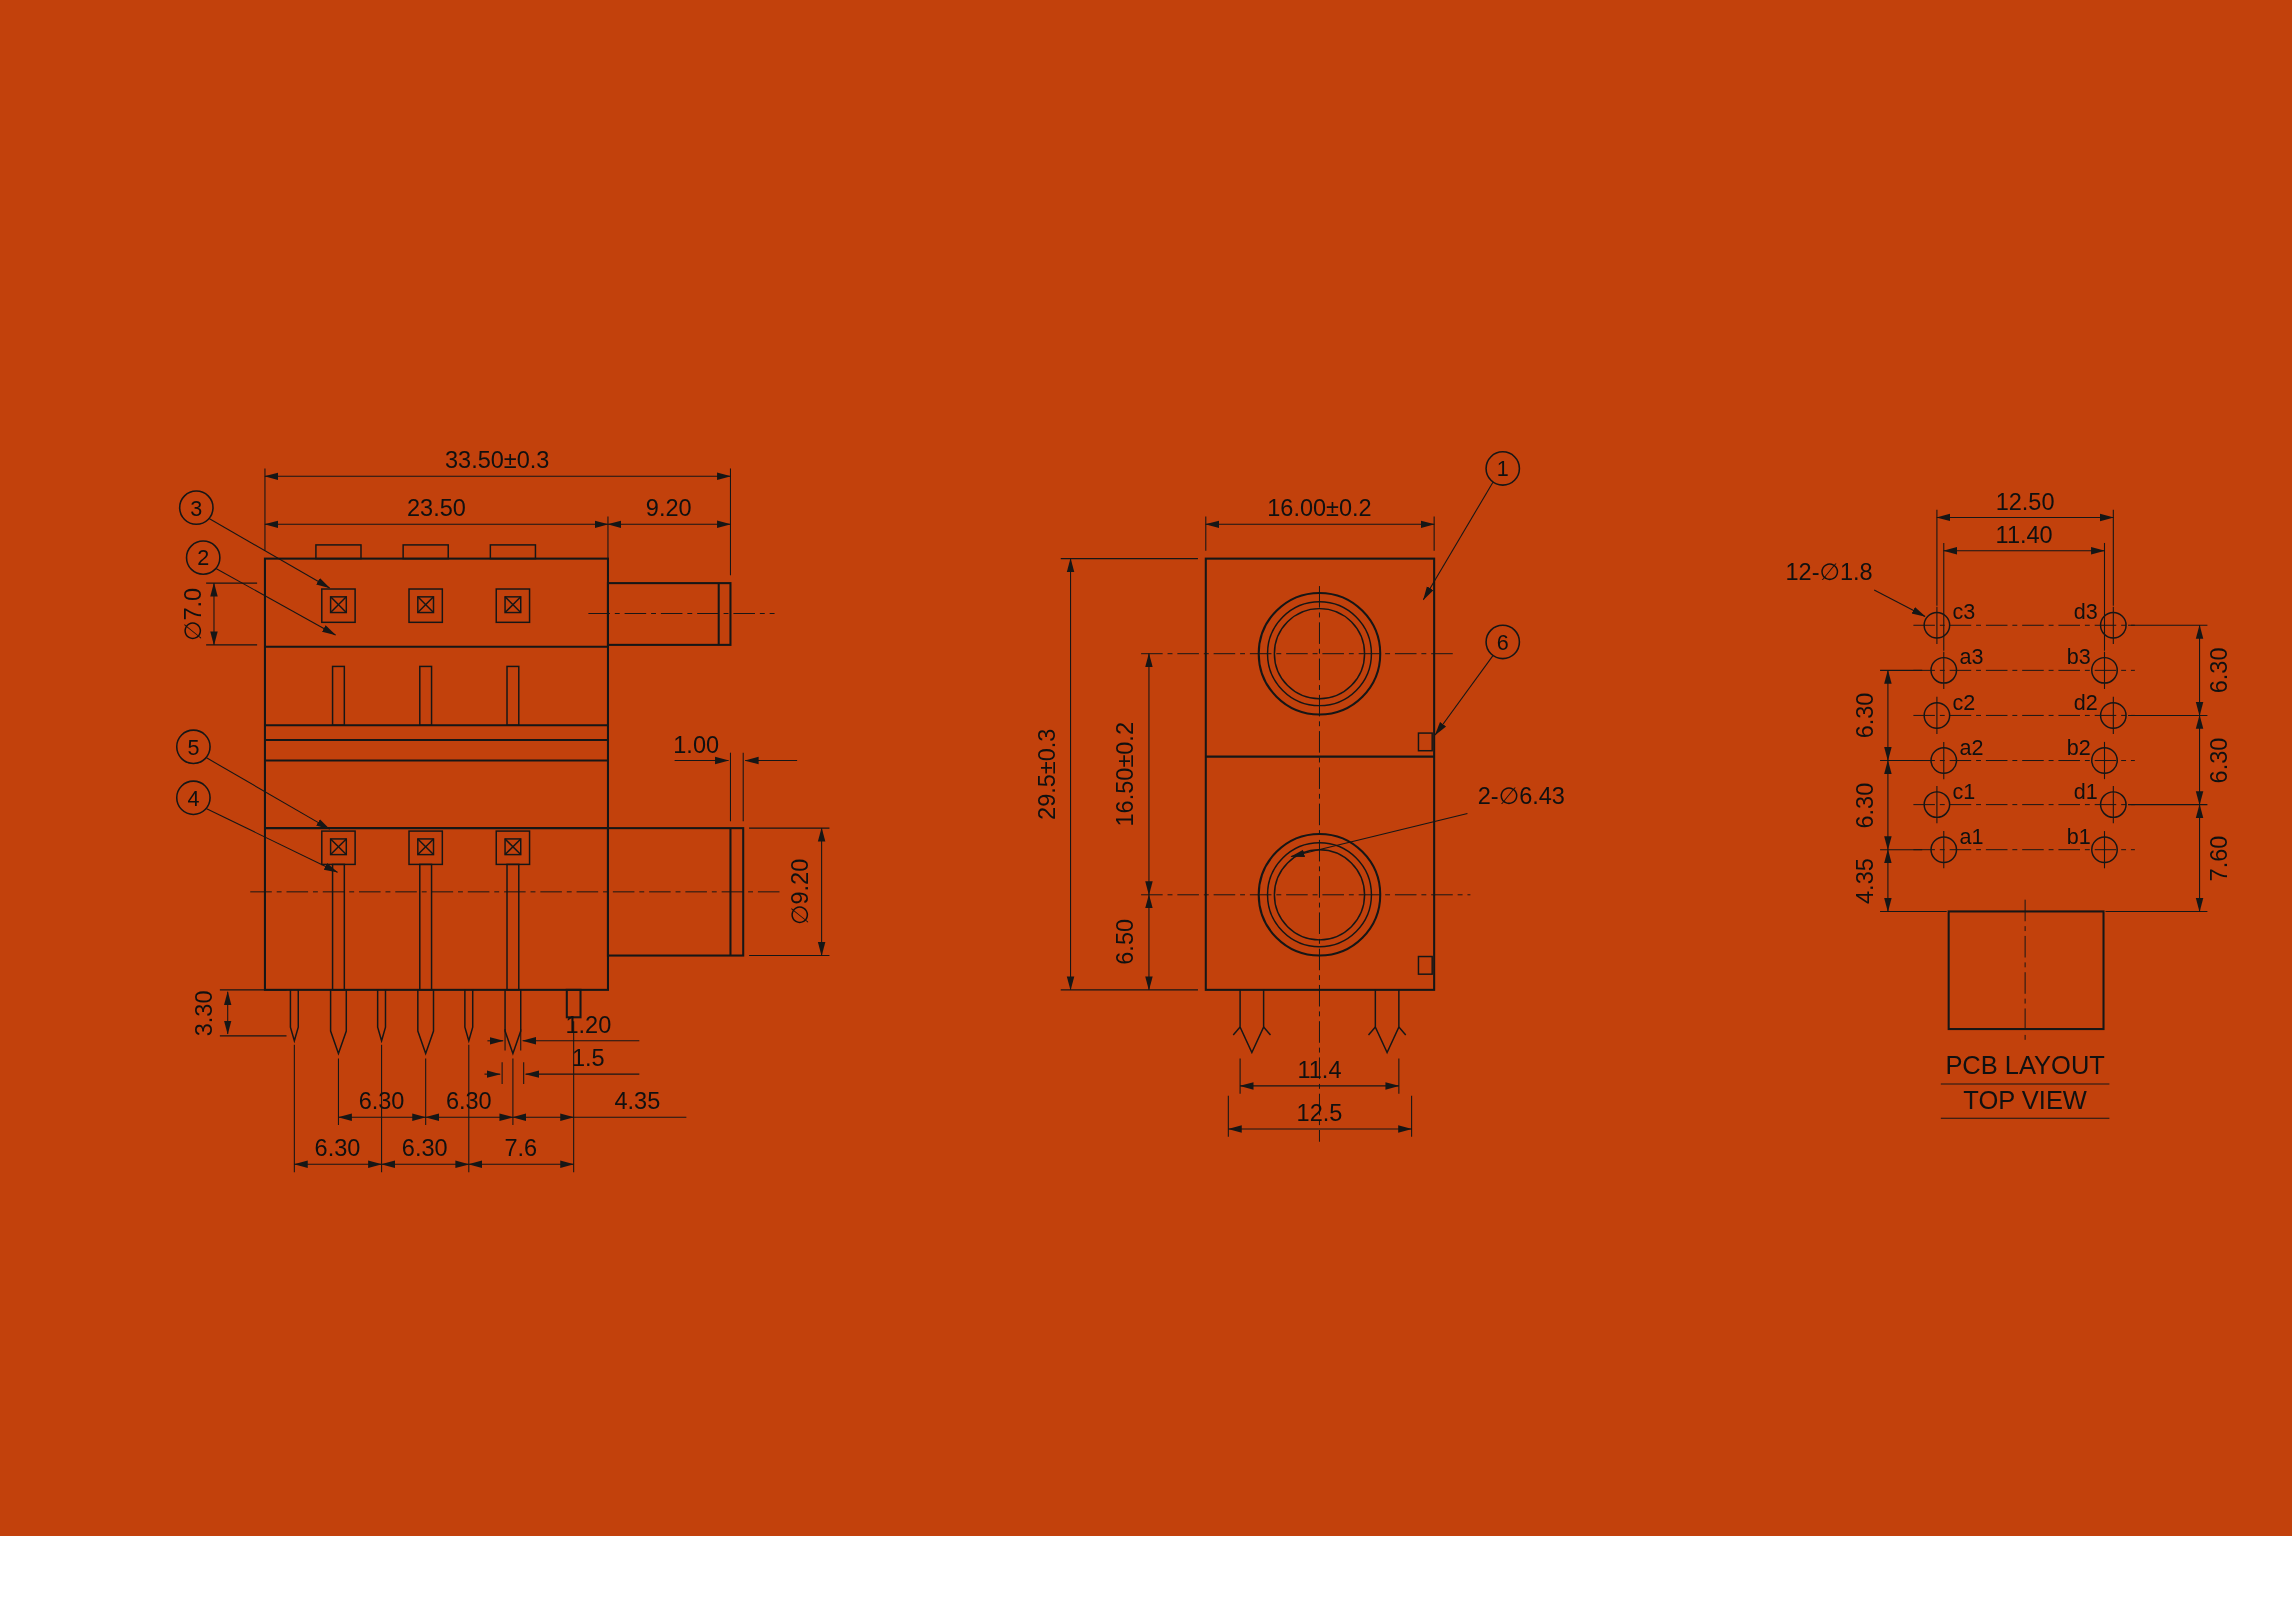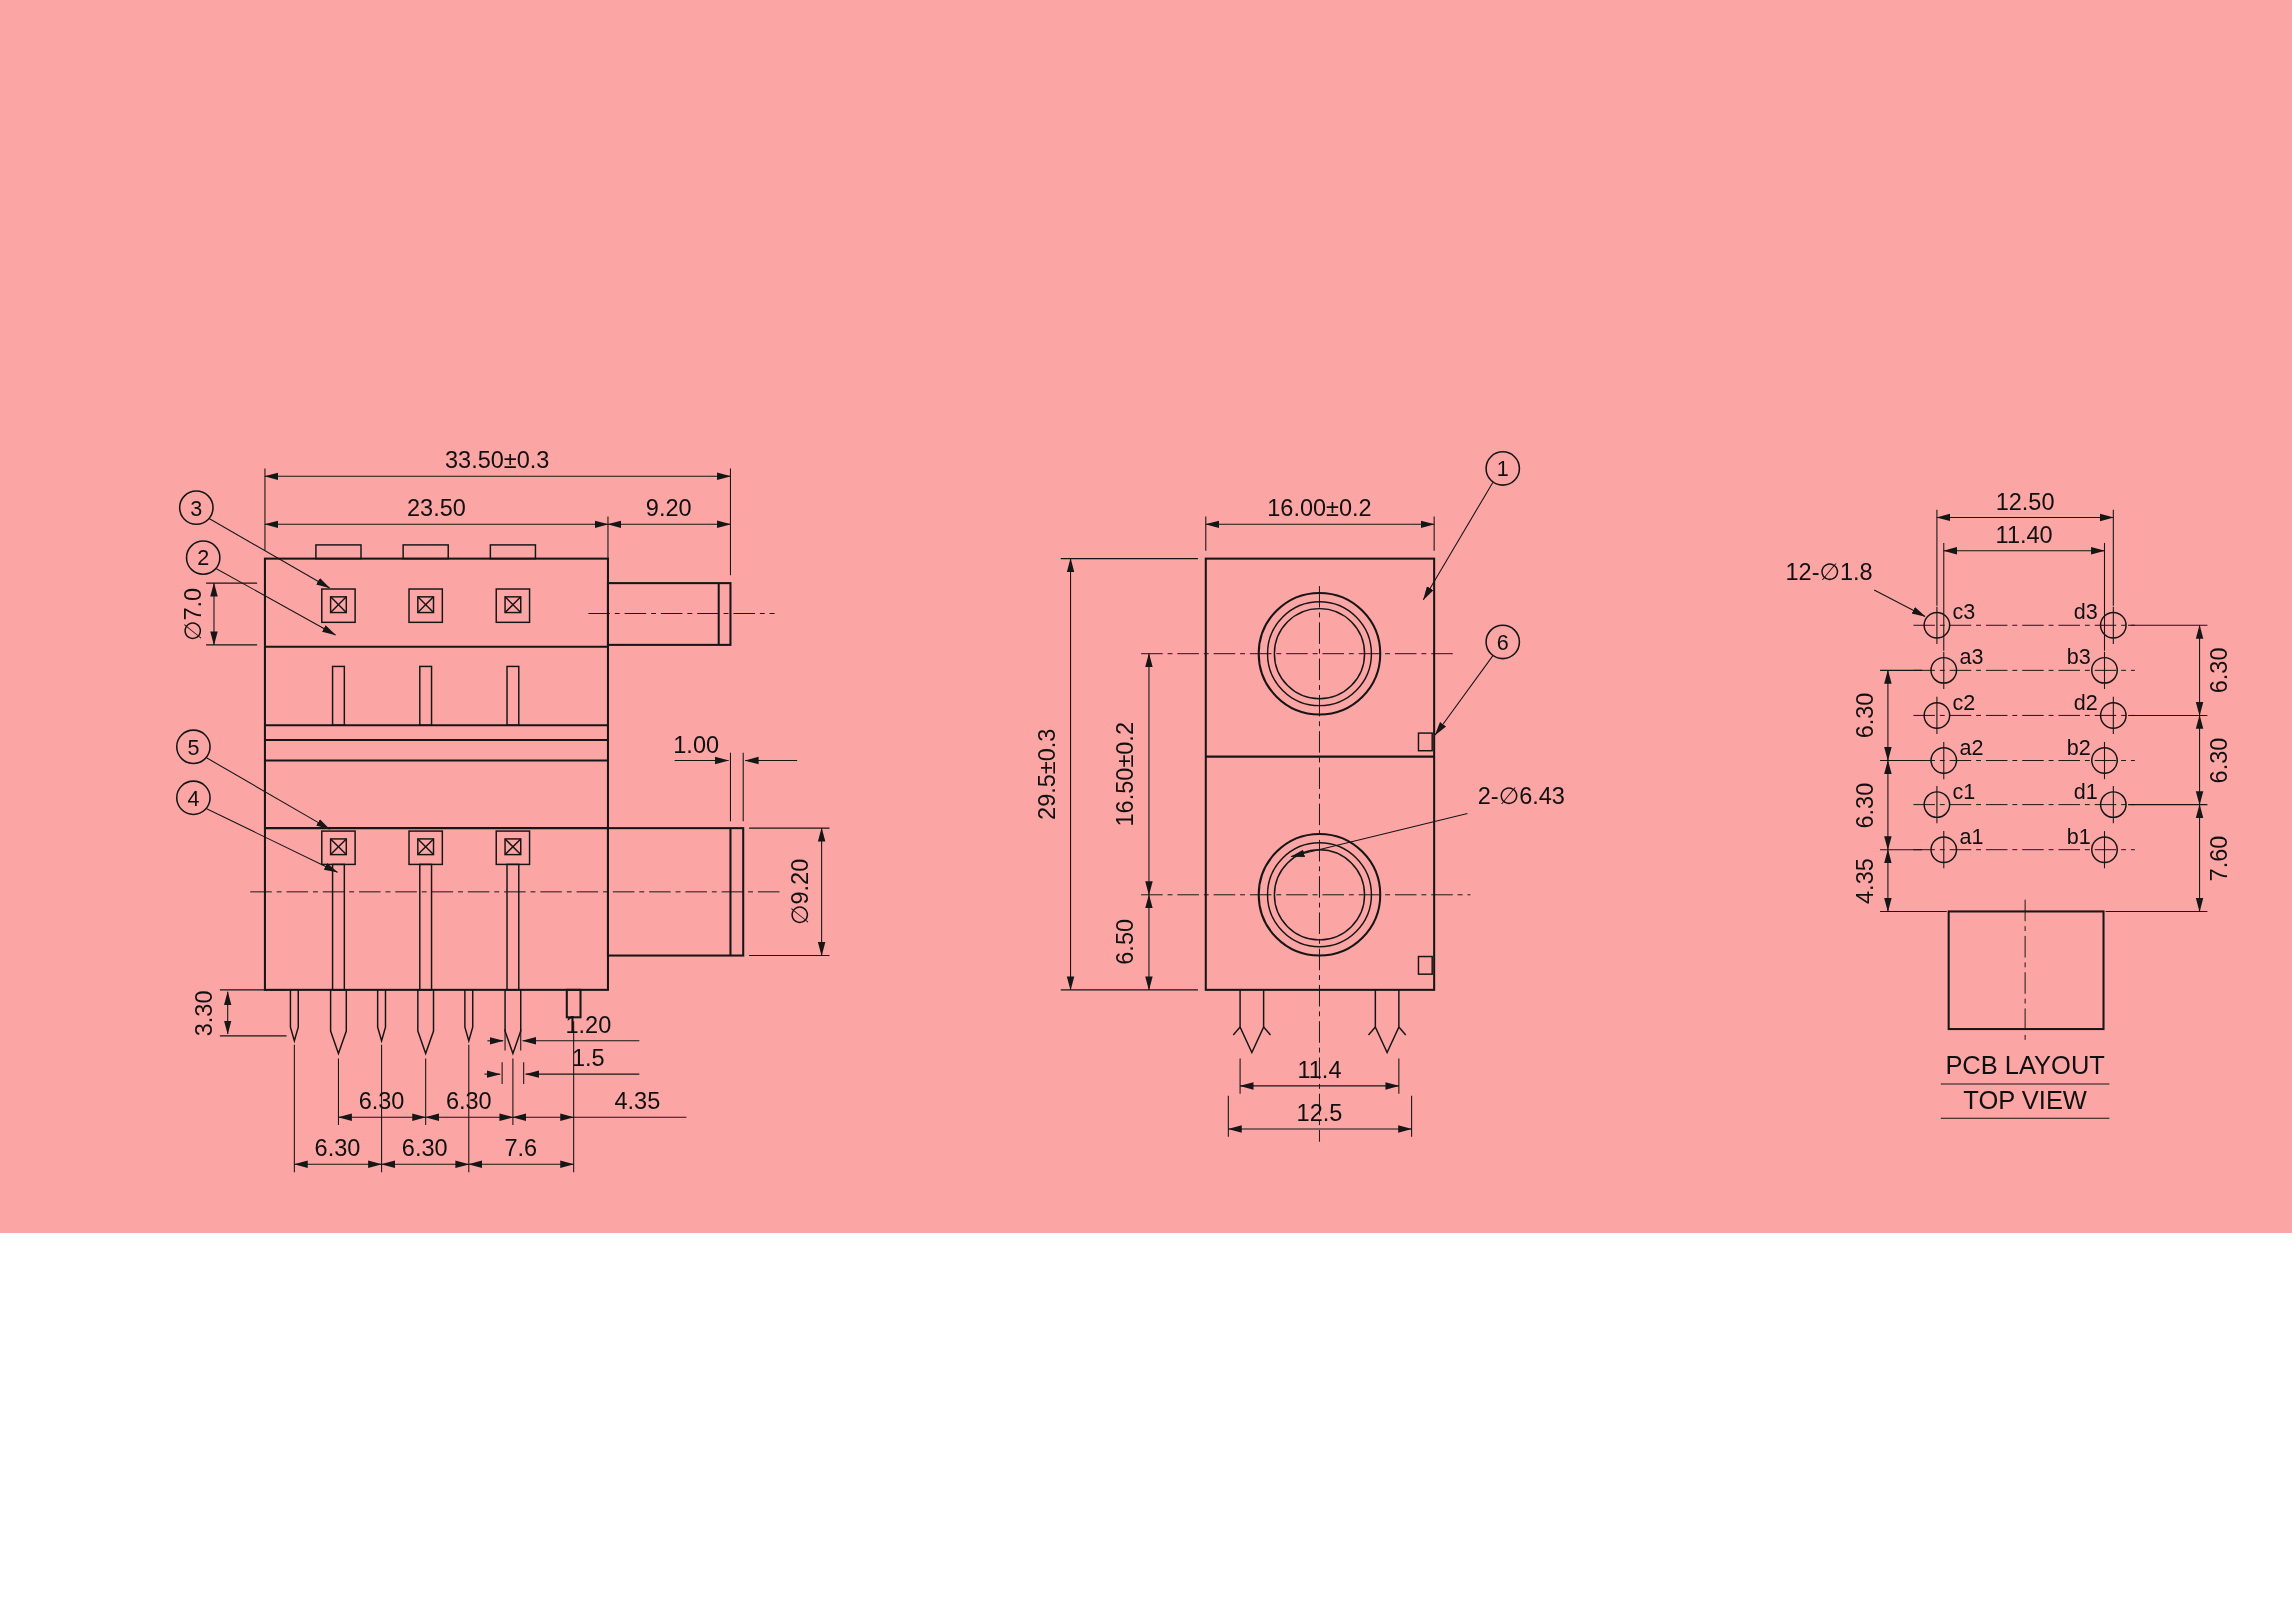--- a/index.html
+++ b/index.html
@@ -1,16 +1,16 @@
 <!DOCTYPE html>
 <html><head>
 <meta charset="utf-8">
 <style>
   html,body{margin:0;padding:0;background:#fff}
-  .sheet{width:2293px;height:1233px;background:#fca5a5;position:relative}
+  .sheet{width:2293px;height:1536px;background:#c2410c;position:relative}
   svg{display:block}
   .o2{fill:none;stroke:#161616;stroke-width:2.1;stroke-linejoin:miter}
   .o15{fill:none;stroke:#161616;stroke-width:1.5}
   .d{fill:none;stroke:#161616;stroke-width:1.1}
   .bc{fill:none;stroke:#161616;stroke-width:1.6}
   .cl{fill:none;stroke:#161616;stroke-width:1;stroke-dasharray:22 5 5 5}
   text{font-family:"Liberation Sans","DejaVu Sans",sans-serif;font-size:24px;fill:#101010;text-anchor:middle}
   text.lbl{font-size:22px}
   text.cap{font-size:26px}
   text.bt{font-size:22px}

